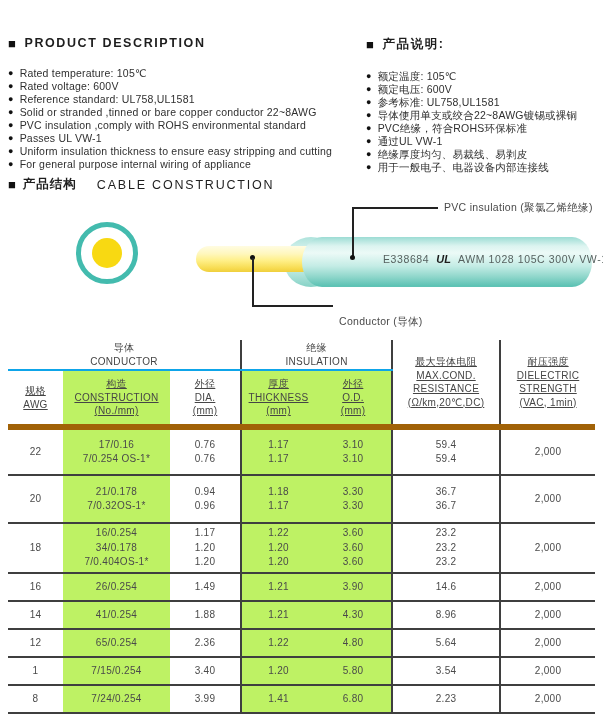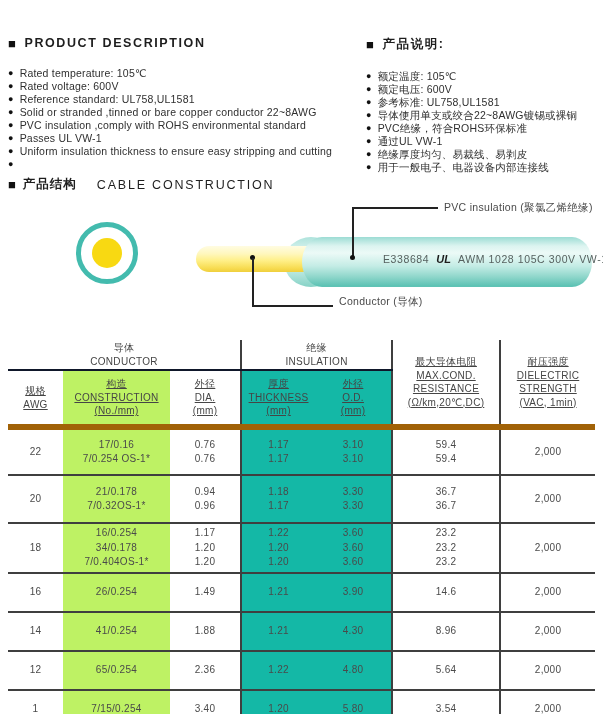--- a/index.html
+++ b/index.html
@@ -37,28 +37,28 @@
   .dot { position:absolute; width:5px; height:5px; border-radius:50%; background:#111; }
   .callout { position:absolute; font-size:10.5px; color:#4a4a4a; letter-spacing:0.3px; white-space:nowrap; }
 
   
   .spec-wrap { position:absolute; top:340px; left:8px; }
   table.spec { border-collapse:collapse; table-layout:fixed; width:587px; }
   .spec th, .spec td { font-weight:normal; text-align:center; vertical-align:middle; white-space:pre-line; }
   .spec th { font-size:10px; line-height:13.5px; color:#454545; letter-spacing:0.3px; }
   .spec td { font-size:10px; line-height:14.5px; color:#4a4a4a; letter-spacing:0.3px; }
   .grow th { height:30px; vertical-align:middle; }
-  .g-underline { border-bottom:2px solid #0f172a; }
+  .g-underline { border-bottom:2px solid #0ea5e9; }
   .hrow th { height:57px; }
   .hdr-bottom { border-bottom:6px solid #a16207;text-decoration:underline; }
   .v { border-left:2px solid #3f3f3f; }
   .bg-y { background:#bef264; }
-  .bg-b { background:#14b8a6; }
+  .bg-b { background:#bef264; }
   tr.data { border-bottom:2px solid #3f3f3f; }
-  tr.r1 td { height:39px; }
+  tr.r1 td { height:28px; }
   tr.r2 td { height:48px; }
   tr.r3 td { height:50px;text-align:center; }
 </style>
 </head>
 <body>
 
 <div class="page">
 
   <div class="sec-top">
     <div class="col-en">
@@ -89,20 +89,21 @@
       <div class="li">
           <span class="blt">●</span>
           <span>Passes UL VW-1</span>
         </div>
       <div class="li">
           <span class="blt">●</span>
           <span>Uniform insulation thickness to ensure easy stripping and cutting</span>
         </div>
       <div class="li">
           <span class="blt">●</span>
+          <span>For general purpose internal wiring of appliance</span>
         </div>
     </div>
     <div class="col-cn">
       <div class="sec-head">
         <span class="sq">■</span>
         <span>产品说明:</span>
       </div>
       <div class="li">
           <span class="blt">●</span>
           <span>额定温度: 105℃</span>
@@ -159,21 +160,21 @@
     </div>
 
     <div class="ln" style="left:352px; top:12px; width:86px; height:1.5px;"></div>
     <div class="ln" style="left:352px; top:12px; width:1.5px; height:51px;"></div>
     <div class="dot" style="left:350px; top:60px;"></div>
     <div class="callout" style="left:444px; top:6px;">PVC insulation (聚氯乙烯绝缘)</div>
 
     <div class="dot" style="left:250px; top:60px;"></div>
     <div class="ln" style="left:252px; top:63px; width:1.5px; height:48px;"></div>
     <div class="ln" style="left:252px; top:110px; width:81px; height:1.5px;"></div>
-    <div class="callout" style="left:339px; top:100px;">Conductor (导体)</div>
+    <div class="callout" style="left:339px; top:120px;">Conductor (导体)</div>
   </div>
 
   <div class="spec-wrap">
     <table class="spec">
       <colgroup>
         <col style="width:55px">
           <col style="width:107px">
           <col style="width:71px">
         <col style="width:74px">
           <col style="width:77px">

